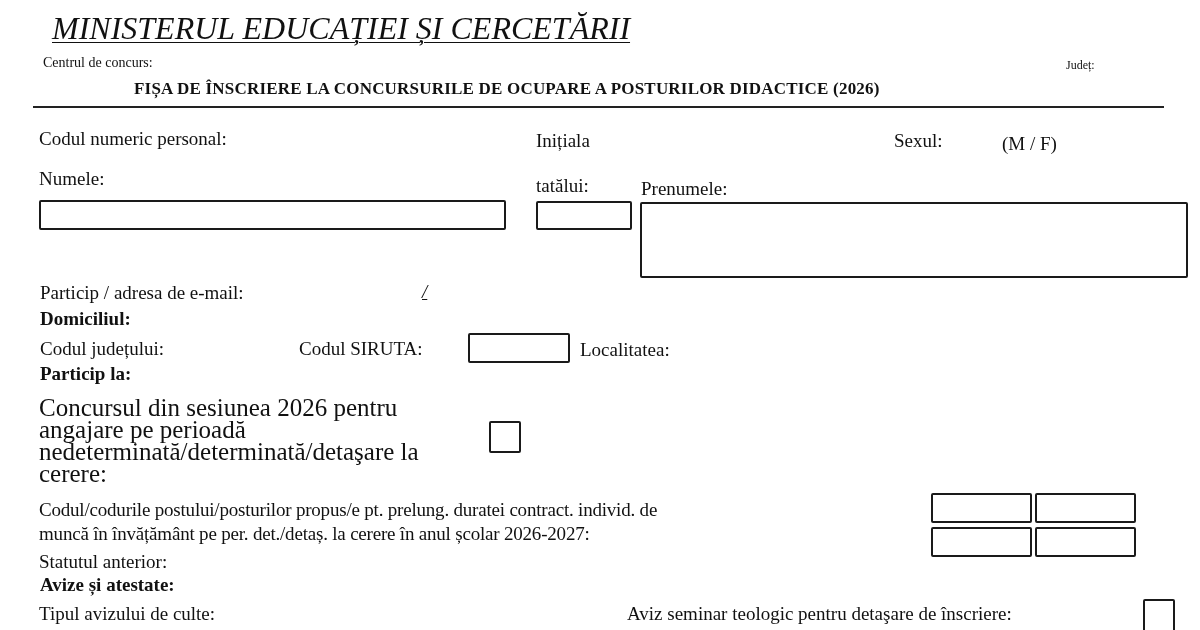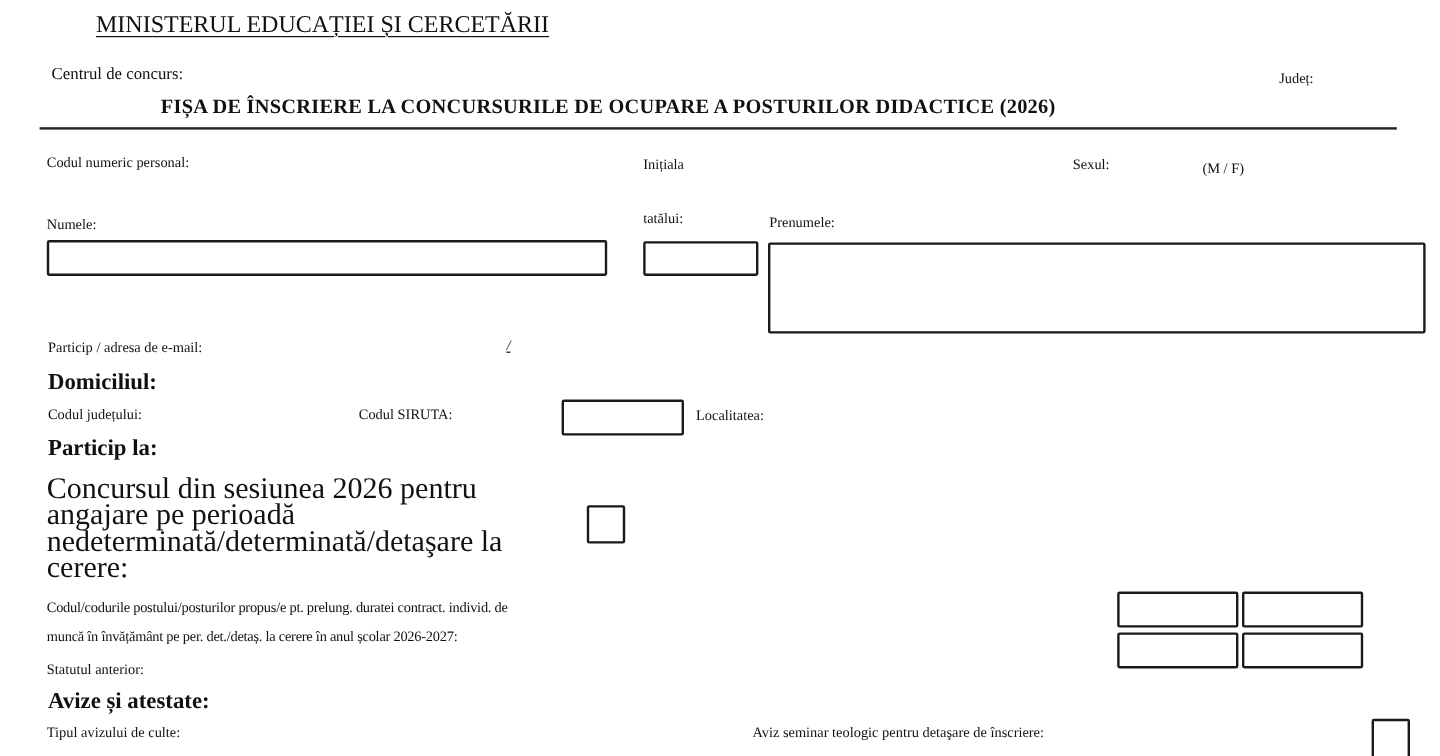--- a/index.html
+++ b/index.html
@@ -1,26 +1,26 @@
 <!DOCTYPE html>
 <html><head>
 <meta charset="utf-8">
 <style>
   html, body { margin:0; padding:0; }
   body {
     width:1200px; height:630px; overflow:hidden; background:#ffffff;
     font-family:"Liberation Serif", serif; color:#111111; position:relative;
   }
   .abs { position:absolute; white-space:nowrap; }
-  .ministry { left:52px; top:10px; font-size:20px; text-decoration:underline; text-decoration-thickness:1px; text-underline-offset:3px;margin-left:28px; }
+  .ministry { left:52px; top:10px; font-size:32px; font-style:italic; text-decoration:underline; text-decoration-thickness:1px; text-underline-offset:3px; }
   .centru { left:43px; top:55px; font-size:14px; }
   .judet { left:1066px; top:58px; font-size:12px; }
   .title { left:134px; top:79px; font-size:17px; font-weight:bold; letter-spacing:0.2px; }
   .rule { position:absolute; left:33px; top:106px; width:1131px; height:2px; background:#222; }
-  .lbl { font-size:12px; }
+  .lbl { font-size:19px; }
   .box { position:absolute; border:2px solid #1a1a1a; border-radius:2px; background:#fff; box-sizing:border-box; }
   .section { font-size:19px; font-weight:bold; text-underline-offset:3px; }
   .multi { font-size:25px; line-height:22px; white-space:normal; }
 </style>
 </head>
 <body>
 
 <div>
   <div class="abs ministry">MINISTERUL  EDUCAȚIEI ȘI CERCETĂRII</div>
   <div class="abs centru">Centrul de concurs:</div>
@@ -28,21 +28,21 @@
   <div class="abs title">FIȘA DE  ÎNSCRIERE LA CONCURSURILE DE  OCUPARE A POSTURILOR DIDACTICE (2026)</div>
   <div class="rule"></div>
 </div>
 
 <div>
   <div class="abs lbl" style="left:39px;top:128px;">Codul numeric personal:</div>
   <div class="abs lbl" style="left:536px;top:130px;">Inițiala</div>
   <div class="abs lbl" style="left:894px;top:130px;">Sexul:</div>
   <div class="abs lbl" style="left:1002px;top:133px;">(M / F)</div>
 
-  <div class="abs lbl" style="left:39px;top:180px;">Numele:</div>
+  <div class="abs lbl" style="left:39px;top:168px;">Numele:</div>
   <div class="abs lbl" style="left:536px;top:175px;">tatălui:</div>
   <div class="abs lbl" style="left:641px;top:178px;">Prenumele:</div>
 
   <div class="box" style="left:39px;top:200px;width:467px;height:30px;"></div>
   <div class="box" style="left:536px;top:201px;width:96px;height:29px;"></div>
   <div class="box" style="left:640px;top:202px;width:548px;height:76px;"></div>
 
   <div class="abs lbl" style="left:40px;top:282px;">Particip / adresa  de e-mail:</div>
   <div class="abs lbl" style="left:422px;top:281px;font-style:italic;text-decoration:underline;">/</div>
 </div>

